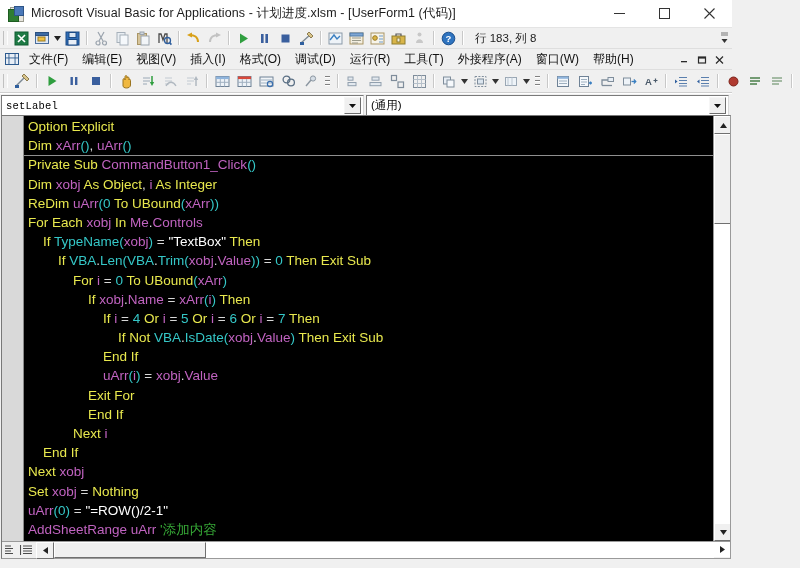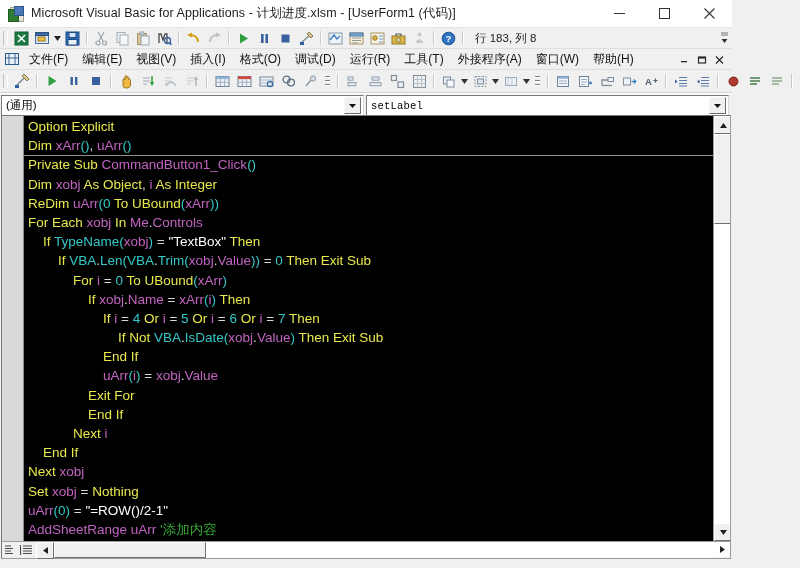--- a/index.html
+++ b/index.html
@@ -581,30 +581,30 @@
       <svg width="15" height="15" viewBox="0 0 15 15">
         <path d="M4,2 L11,2 L11,13 L7.5,9.5 L4,13 Z" fill="#5a8fc8" stroke="#2f5f9e"></path>
       </svg>
     </div>
 
   </div>
 
   <div class="codewin">
 
     <div class="dropbar">
-      <div class="combo">
-        <div class="ctext">(通用)</div>
+      <div class="combo mono">
+        <div class="ctext">setLabel</div>
         <div class="cbtn">
           <svg width="7" height="4" viewBox="0 0 7 4">
               <path d="M0,0 L7,0 L3.5,4 Z" fill="#111"></path>
             </svg>
         </div>
       </div>
-      <div class="combo mono">
-        <div class="ctext">setLabel</div>
+      <div class="combo">
+        <div class="ctext">(通用)</div>
         <div class="cbtn">
           <svg width="7" height="4" viewBox="0 0 7 4">
               <path d="M0,0 L7,0 L3.5,4 Z" fill="#111"></path>
             </svg>
         </div>
       </div>
     </div>
 
     <div class="codearea">
       <div class="code-body">

